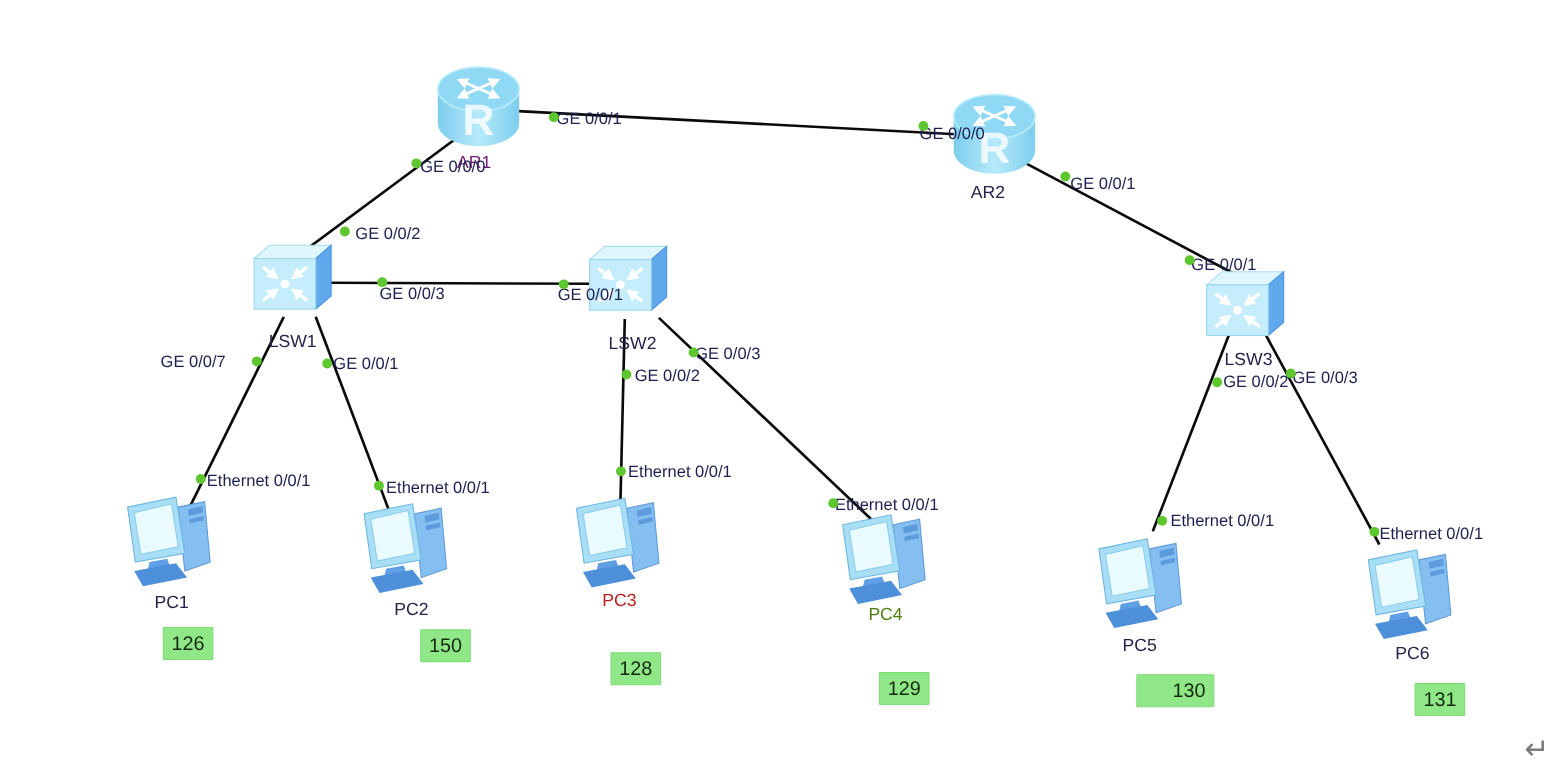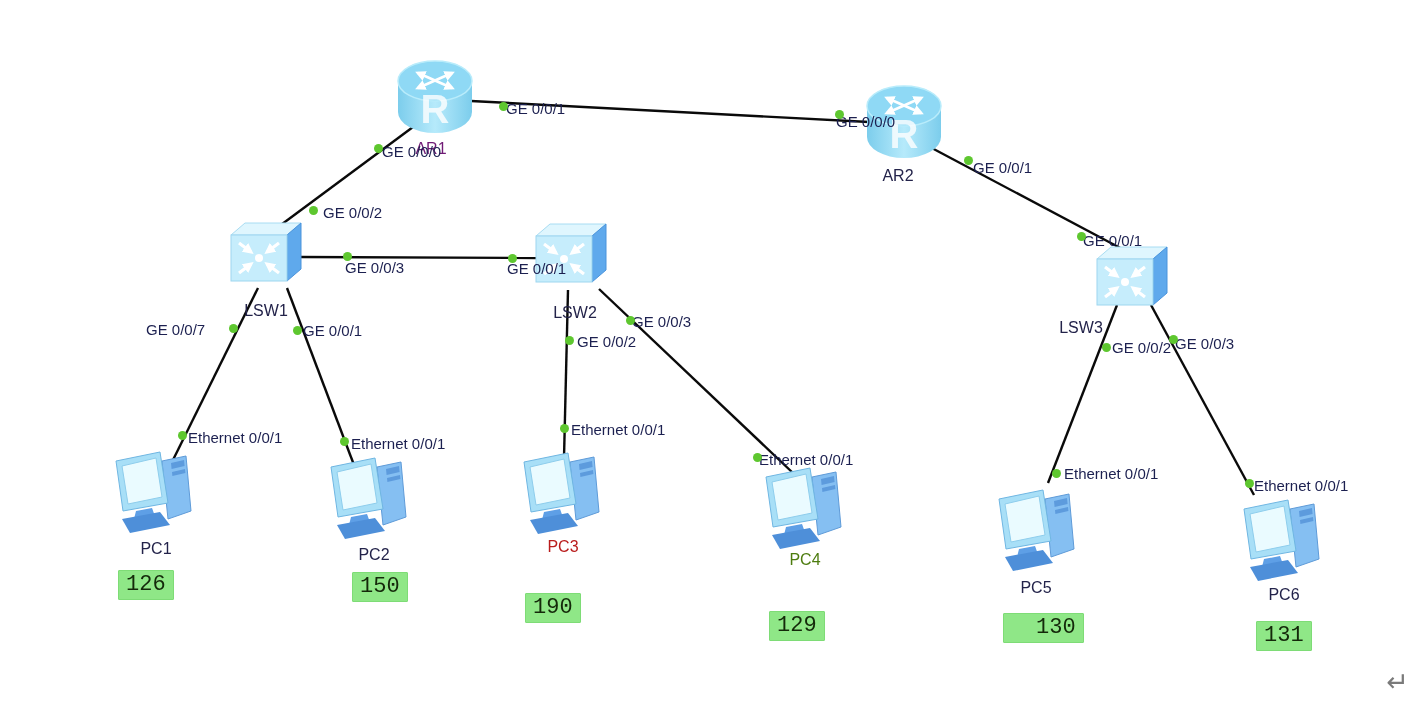--- a/index.html
+++ b/index.html
@@ -20,24 +20,25 @@
     position:absolute;z-index:3;
     font-size:16px;line-height:18px;white-space:nowrap;
     transform:translateX(-50%);
   }
   .dot{
     position:absolute;z-index:4;
     width:9px;height:9px;border-radius:50%;
   }
   .badge{
     position:absolute;z-index:3;
-    font-family:Liberation Mono, monospace;
-    font-size:22px;line-height:24px;
+    font-family:Liberation Sans, sans-serif;
+    font-size:18px;line-height:24px;
     padding:2px 7px;
     border-radius:1px;
+    margin-left:30px;
   }
   #return-indicator{
     position:absolute;z-index:3;
     font-size:27px;line-height:27px;
     font-family:"DejaVu Sans", sans-serif;
   }
 </style>
 </head>
 <body>
 
@@ -151,21 +152,21 @@
     <rect x="2" y="14" width="56" height="46" fill="#c6edfc" stroke="#9ed6ef" stroke-width="1"></rect>
     <g stroke="#ffffff" stroke-width="3.2" fill="none">
       <line x1="10" y1="22" x2="22" y2="31" marker-end="url(#sh4)"></line>
       <line x1="50" y1="22" x2="38" y2="31" marker-end="url(#sh4)"></line>
       <line x1="10" y1="52" x2="22" y2="43" marker-end="url(#sh4)"></line>
       <line x1="50" y1="52" x2="38" y2="43" marker-end="url(#sh4)"></line>
     </g>
     <circle cx="30" cy="37" r="4" fill="#ffffff"></circle>
   </svg>
     </div>
-    <div class="device-label" style="left: 1081px; top: 319px; color: rgb(35, 35, 74);">LSW3</div>
+    <div class="device-label" style="left: 1135px; top: 319px; color: rgb(35, 35, 74);">LSW3</div>
     <div class="node" style="left: 110px; top: 447px; width: 95px; height: 92px;">
       <svg viewBox="0 0 95 92">
     <polygon points="52,14 76,9 81,64 58,72" fill="#85bff2" stroke="#5f9bd8" stroke-width="1"></polygon>
     <polygon points="61,16 74,13 74.6,19 61.6,22" fill="#5d9bdd"></polygon>
     <polygon points="62,25 75,22 75.4,26 62.4,29" fill="#5d9bdd"></polygon>
     <polygon points="26,64 42,61 46,72 23,76" fill="#5e9fe6"></polygon>
     <polygon points="12,72 50,65 60,78 20,86" fill="#4e8fd9"></polygon>
     <polygon points="6,14 50,5 58,56 13,64" fill="#a8dff7" stroke="#6fb6e2" stroke-width="1"></polygon>
     <polygon points="12,19 46,11 52,50 18,57" fill="#eafbff" stroke="#8ecdec" stroke-width="1"></polygon>
   </svg>
@@ -266,17 +267,17 @@
     <div class="port-label" style="left: 1112px; top: 339px; color: rgb(28, 32, 80);">GE 0/0/2</div>
     <div class="port-label" style="left: 1175px; top: 335px; color: rgb(28, 32, 80);">GE 0/0/3</div>
     <div class="port-label" style="left: 188px; top: 429px; color: rgb(28, 32, 80);">Ethernet 0/0/1</div>
     <div class="port-label" style="left: 351px; top: 435px; color: rgb(28, 32, 80);">Ethernet 0/0/1</div>
     <div class="port-label" style="left: 571px; top: 421px; color: rgb(28, 32, 80);">Ethernet 0/0/1</div>
     <div class="port-label" style="left: 759px; top: 451px; color: rgb(28, 32, 80);">Ethernet 0/0/1</div>
     <div class="port-label" style="left: 1064px; top: 465px; color: rgb(28, 32, 80);">Ethernet 0/0/1</div>
     <div class="port-label" style="left: 1254px; top: 477px; color: rgb(28, 32, 80);">Ethernet 0/0/1</div>
     <div class="badge" style="left: 118px; top: 570px; background: rgb(143, 231, 135); border: 1px solid rgb(126, 220, 118); color: rgb(20, 41, 10);">126</div>
     <div class="badge" style="left: 352px; top: 572px; background: rgb(143, 231, 135); border: 1px solid rgb(126, 220, 118); color: rgb(20, 41, 10);">150</div>
-    <div class="badge" style="left: 525px; top: 593px; background: rgb(143, 231, 135); border: 1px solid rgb(126, 220, 118); color: rgb(20, 41, 10);">190</div>
+    <div class="badge" style="left: 525px; top: 593px; background: rgb(143, 231, 135); border: 1px solid rgb(126, 220, 118); color: rgb(20, 41, 10);">128</div>
     <div class="badge" style="left: 769px; top: 611px; background: rgb(143, 231, 135); border: 1px solid rgb(126, 220, 118); color: rgb(20, 41, 10);">129</div>
     <div class="badge" style="left: 1003px; top: 613px; background: rgb(143, 231, 135); border: 1px solid rgb(126, 220, 118); color: rgb(20, 41, 10); padding-left: 32px;">130</div>
     <div class="badge" style="left: 1256px; top: 621px; background: rgb(143, 231, 135); border: 1px solid rgb(126, 220, 118); color: rgb(20, 41, 10);">131</div>
   </div>
 
 </body></html>

